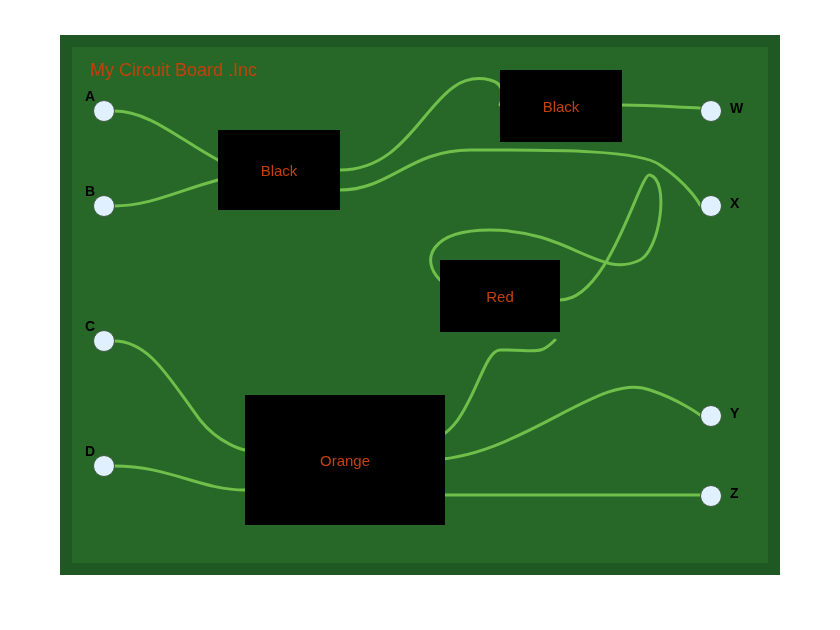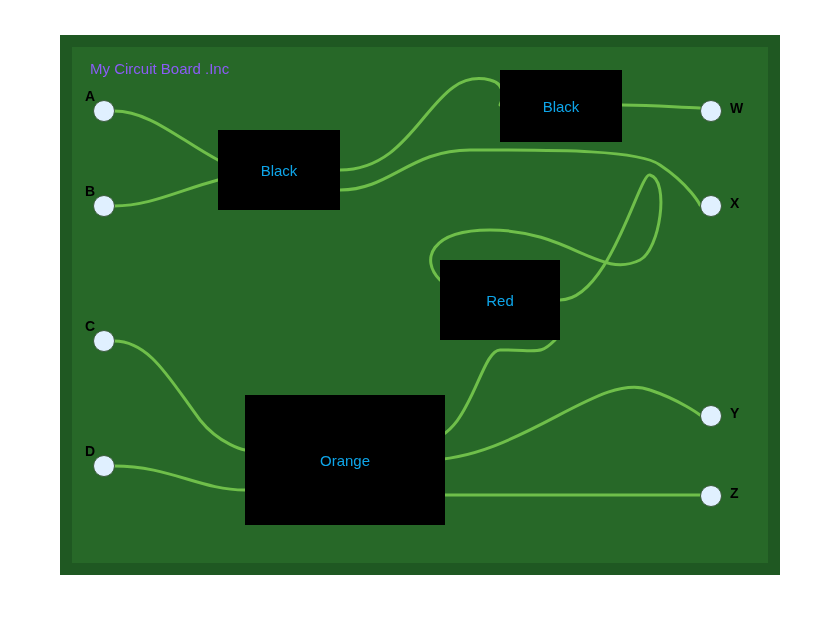--- a/index.html
+++ b/index.html
@@ -23,36 +23,36 @@
       left: 72px;
       top: 47px;
       width: 696px;
       height: 516px;
       background: #276828;
     }
     .board-title {
       position: absolute;
       left: 90px;
       top: 60px;
-      color: #8b5cf6;
-      font-size: 15px;
+      color: #c2410c;
+      font-size: 18px;
       font-weight: 400;
     }
     .chip {
       position: absolute;
       background: #000;
-      color: #0ea5e9;
+      color: #c2410c;
       display: flex;
       align-items: center;
       justify-content: center;
       font-size: 15px;
     }
     .chip-black1 { left: 218px; top: 130px; width: 122px; height: 80px; }
     .chip-black2 { left: 500px; top: 70px;  width: 122px; height: 72px; }
-    .chip-red    { left: 440px; top: 260px; width: 120px; height: 80px; text-align: right; }
+    .chip-red    { left: 440px; top: 260px; width: 120px; height: 72px; text-align: right; }
     .chip-orange { left: 245px; top: 395px; width: 200px; height: 130px; }
     .pin {
       position: absolute;
       width: 22px;
       height: 22px;
       border-radius: 50%;
       background: #e0f0ff;
       border: 1px solid #3a5a3a;
     }
     .pin-A { left: 93px;  top: 100px; }

